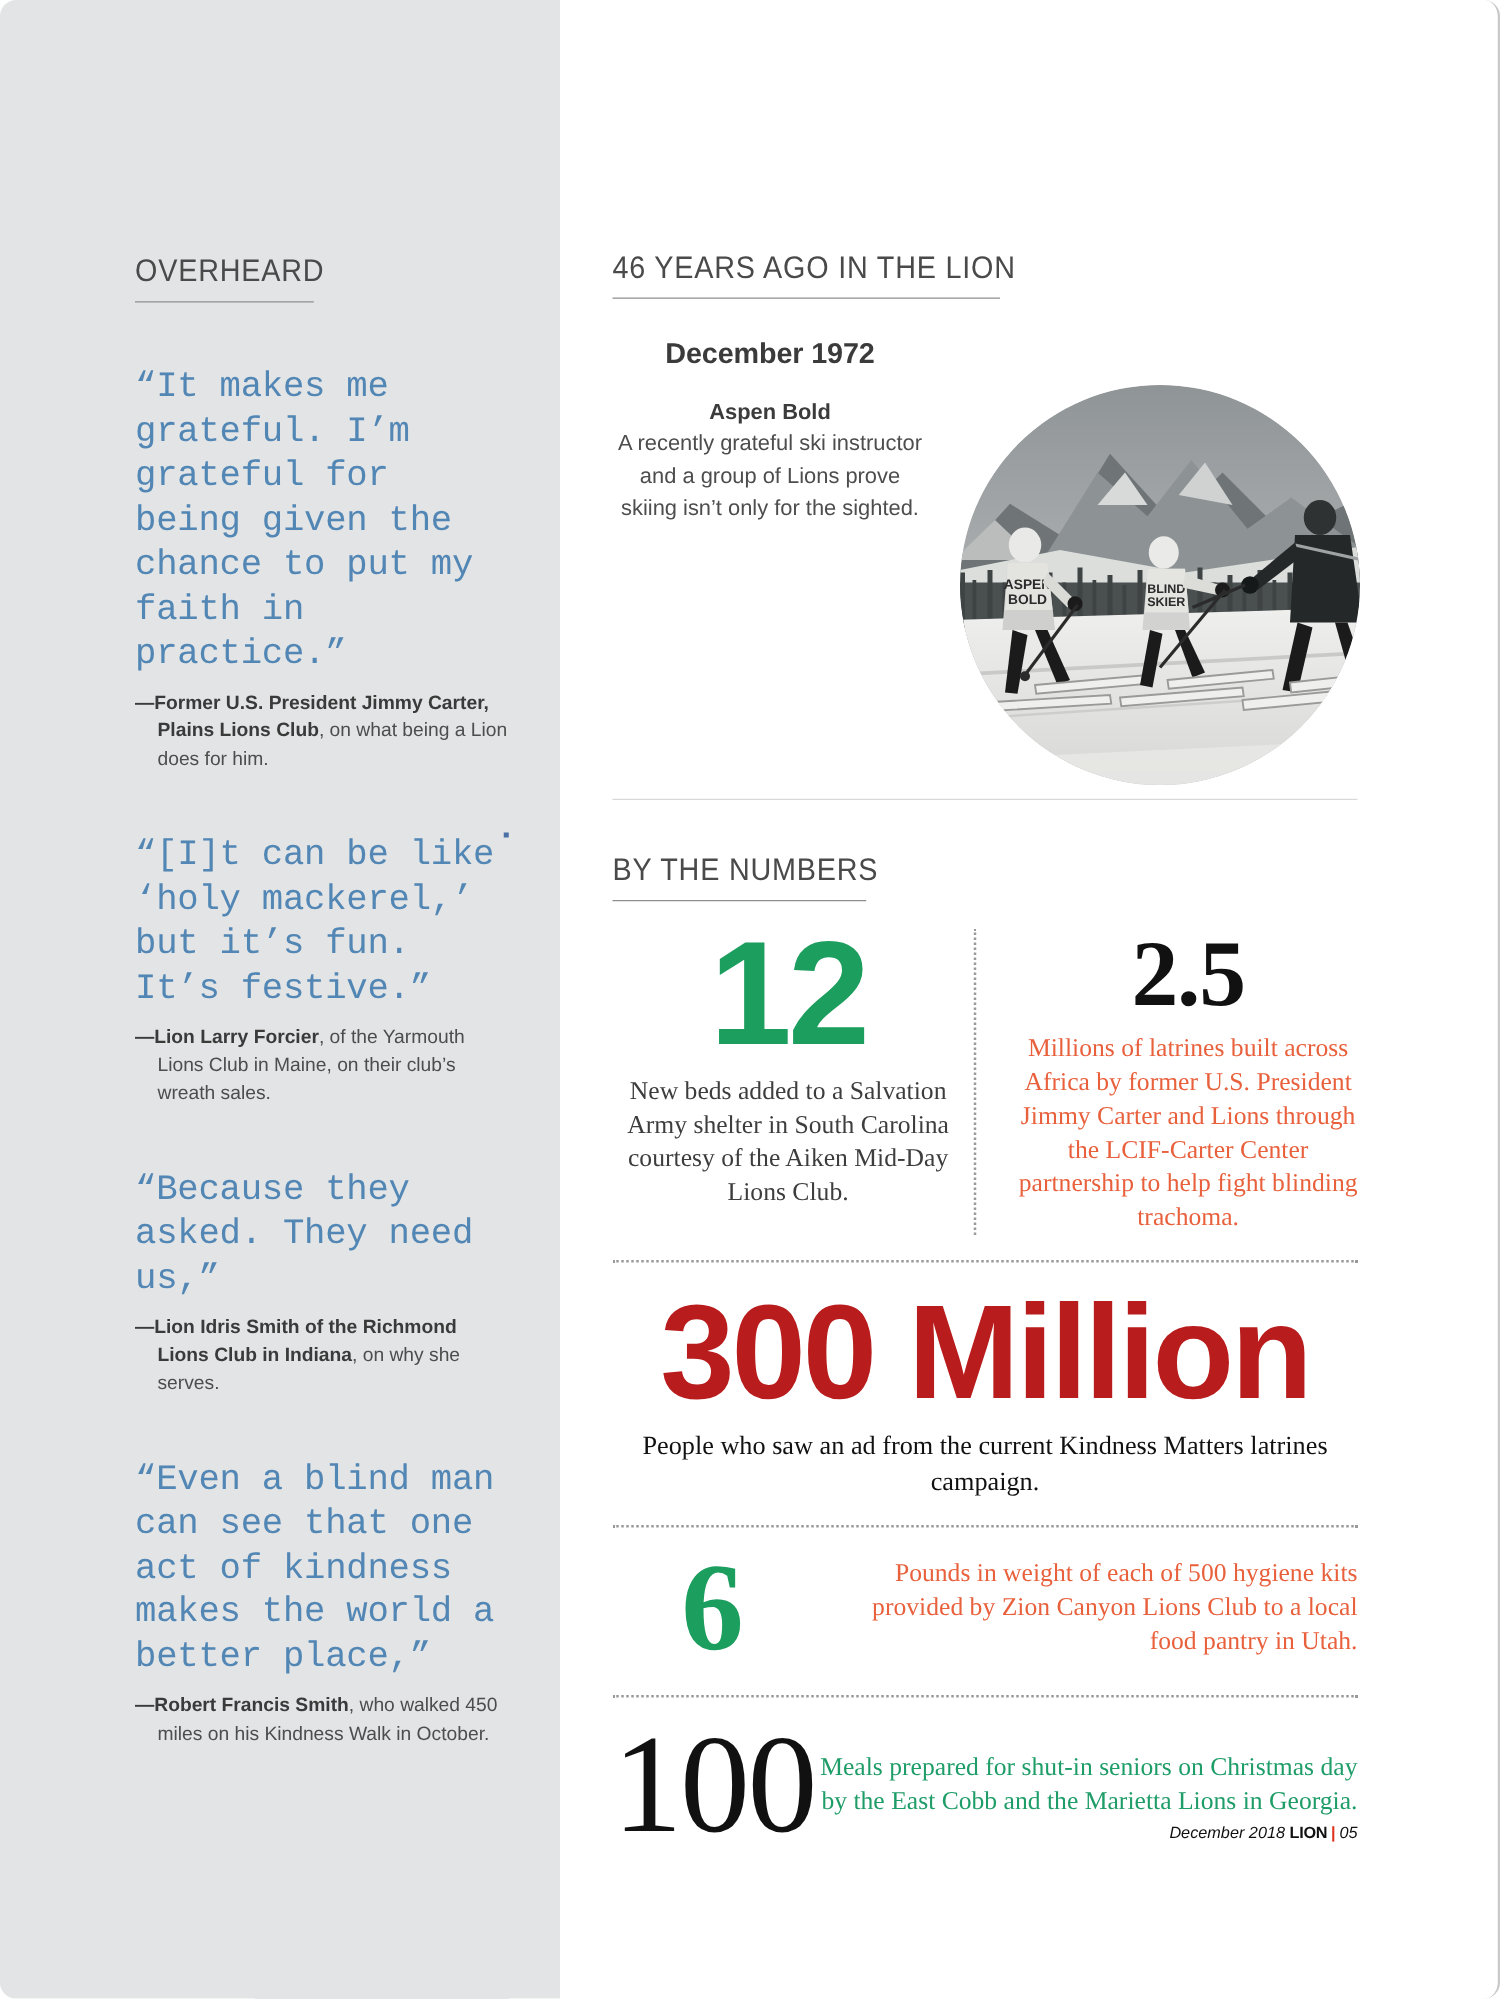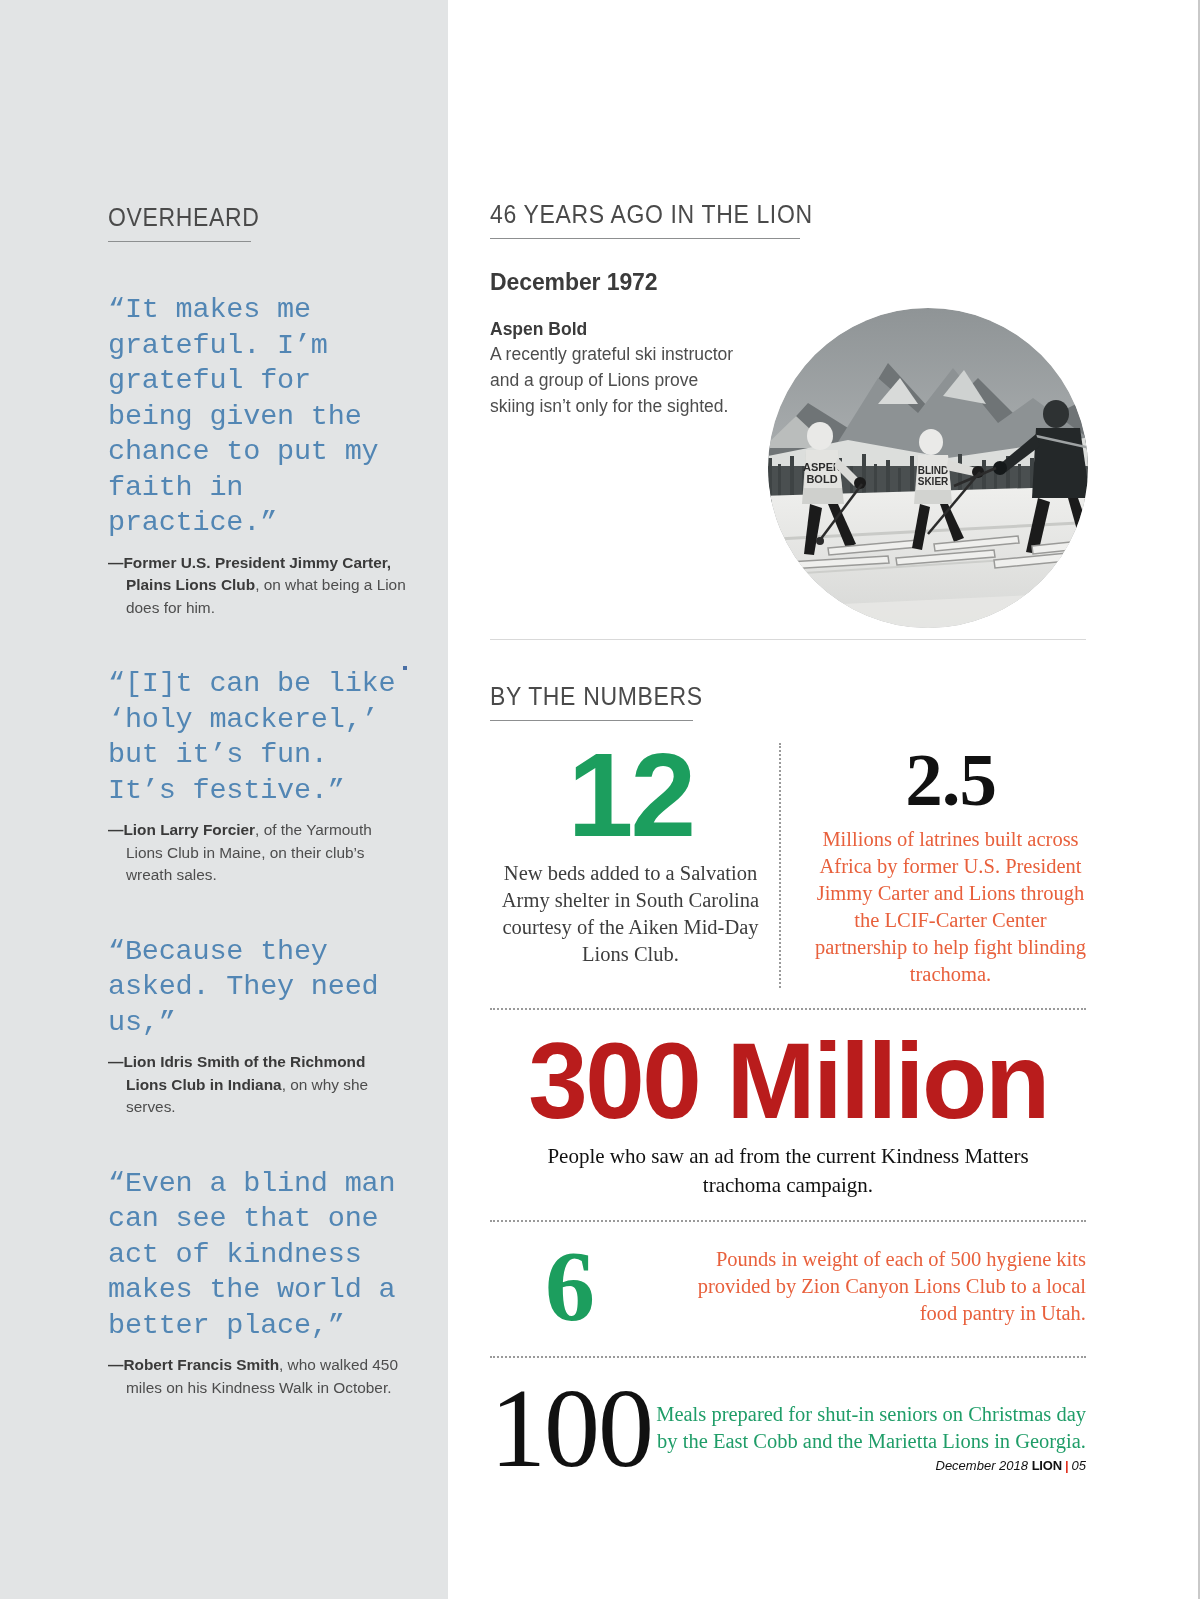--- a/index.html
+++ b/index.html
@@ -11,20 +11,21 @@
     font-family: "Liberation Sans", sans-serif;
   }
   .page {
     position: relative;
     width: 1200px;
     height: 1599px;
     background: #ffffff;
     overflow: hidden;
     box-sizing: border-box;
     border-right: 2px solid #c9c9c9;
+    border-radius: 13px;
   }
   
   .sidebar {
     position: absolute;
     left: 0;
     top: 0;
     width: 448px;
     height: 1599px;
     background: #e2e4e5;
   }
@@ -97,20 +98,21 @@
     width: 596px;
   }
   .kicker-rule.wide { width: 310px; }
   .kicker-rule.bynum { width: 203px; }
 
   
   .retro-row {
     position: relative;
     margin-top: 30px;
     min-height: 330px;
+    text-align: center;
   }
   .retro-text { width: 252px; }
   .retro-date {
     font-size: 23px;
     font-weight: 700;
     color: #3b3b3b;
     margin: 0 0 23px 0;
     letter-spacing: -0.1px;
   }
   .retro-sub {
@@ -445,21 +447,21 @@
         <div class="cell-25">
           <p class="big-black-serif">2.5</p>
           <p class="serif-caption orange">Millions of latrines built across Africa by former U.S. President Jimmy Carter and Lions through the LCIF-Carter Center partnership to help fight blinding trachoma.</p>
         </div>
       </div>
 
       <div class="dotted-rule"></div>
 
       <div class="block-300">
         <p class="huge-orange">300 Million</p>
-        <p class="serif-caption">People who saw an ad from the current Kindness Matters trachoma campaign.</p>
+        <p class="serif-caption">People who saw an ad from the current Kindness Matters latrines campaign.</p>
       </div>
 
       <div class="dotted-rule"></div>
 
       <div class="row-split">
         <div class="numeral">
           <p class="num-6">6</p>
         </div>
         <div class="cap">
           <p class="serif-caption orange">Pounds in weight of each of 500 hygiene kits provided by Zion Canyon Lions Club to a local food pantry in Utah.</p>

